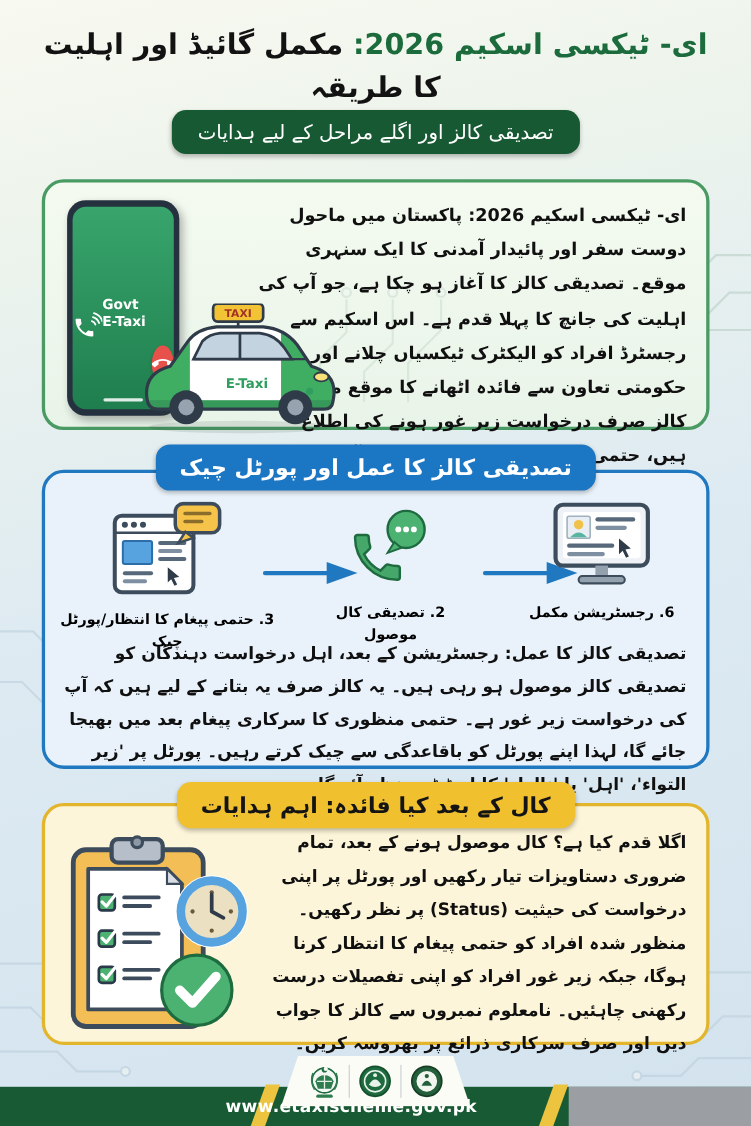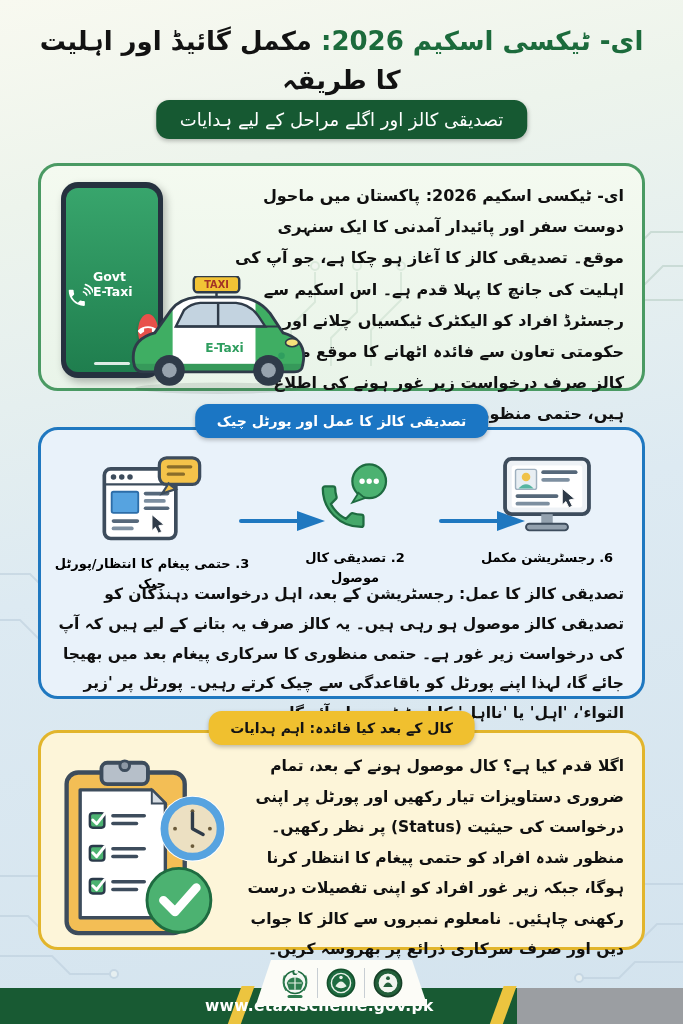--- a/index.html
+++ b/index.html
@@ -30,21 +30,21 @@
 
   
   .card { position:absolute; left:38px; width:607px; border-radius:20px; }
   .box-intro { top:163px; height:228px; border:3px solid #4a9a63; background:linear-gradient(180deg,#f4faf0,#e9f4e9); }
   .box-process { top:427px; height:272px; border:3px solid #1f78c0; background:#e9f2fa; }
   .box-after { top:730px; height:220px; border:3px solid #e2b52c; background:#fdf5d9;padding-left:47px; }
 
   .pill {
     position:absolute; left:50%; transform:translateX(-50%);
     border-radius:13px; padding:9px 22px; direction:rtl; white-space:nowrap;
-    font-weight:bold; font-size:14px; z-index:4; box-shadow:0 2px 4px rgba(0,0,0,.25);
+    font-weight:bold; font-size:20px; z-index:4; box-shadow:0 2px 4px rgba(0,0,0,.25);
   }
   .pill-blue { top:404px; background:#1b76c4; color:#fff; }
   .pill-yellow { top:711px; background:#f0c02f; color:#141414; }
 
   .para {
     position:absolute; direction:rtl; text-align:right;
     font-weight:bold; color:#101010; z-index:2;
   }
   .intro-text { top:14px; right:18px; width:392px; font-size:16px; line-height:1.95; }
   .process-text { top:150px; right:18px; left:16px; font-size:15.5px; line-height:1.92; }

